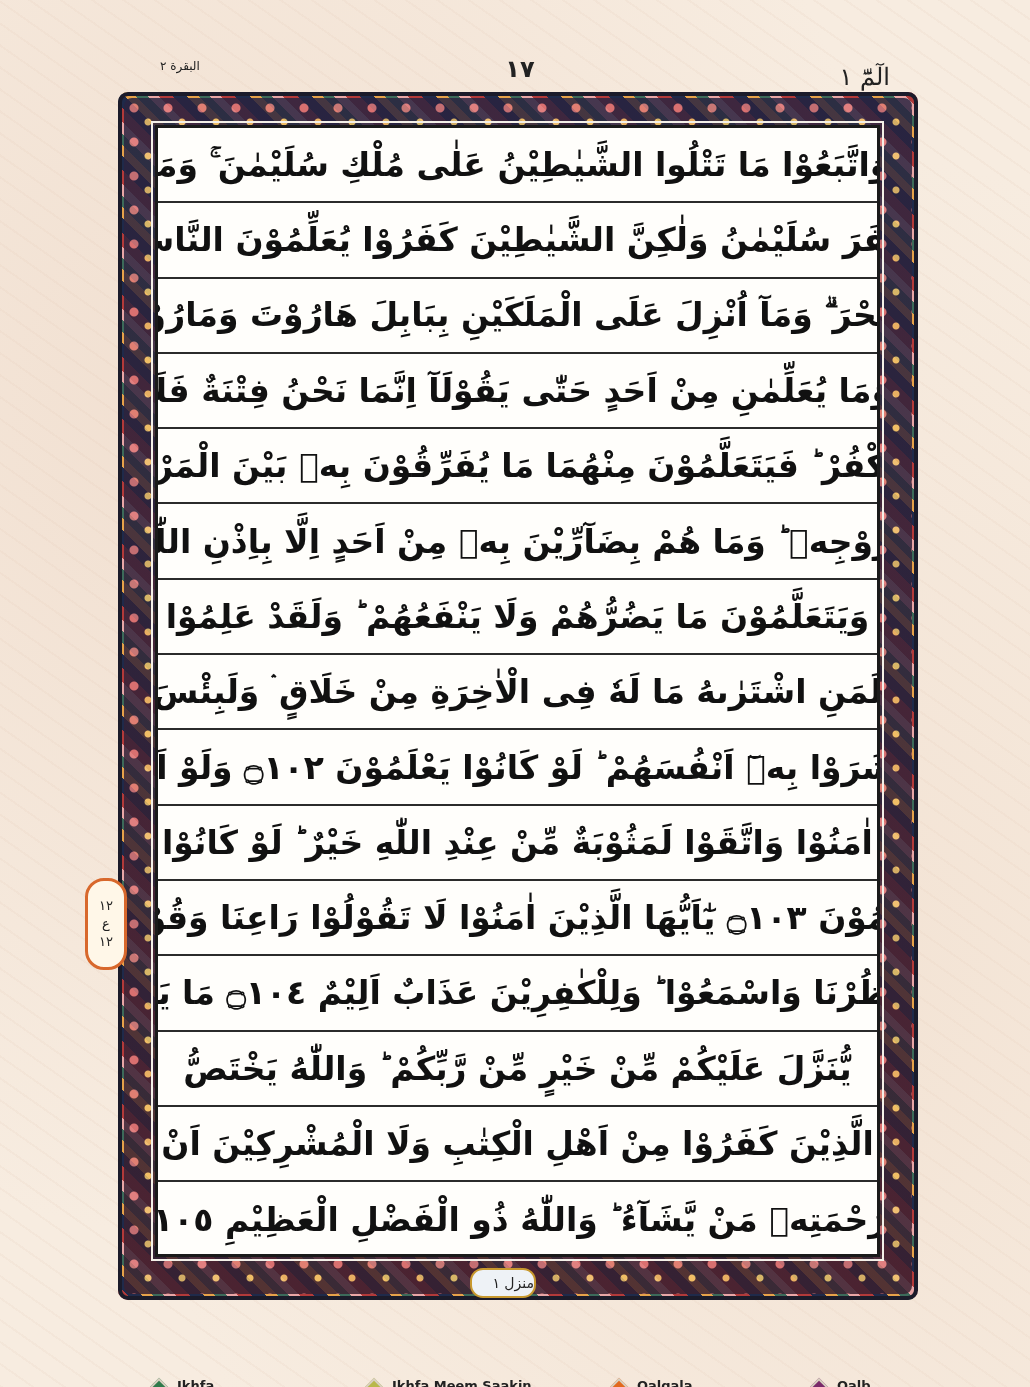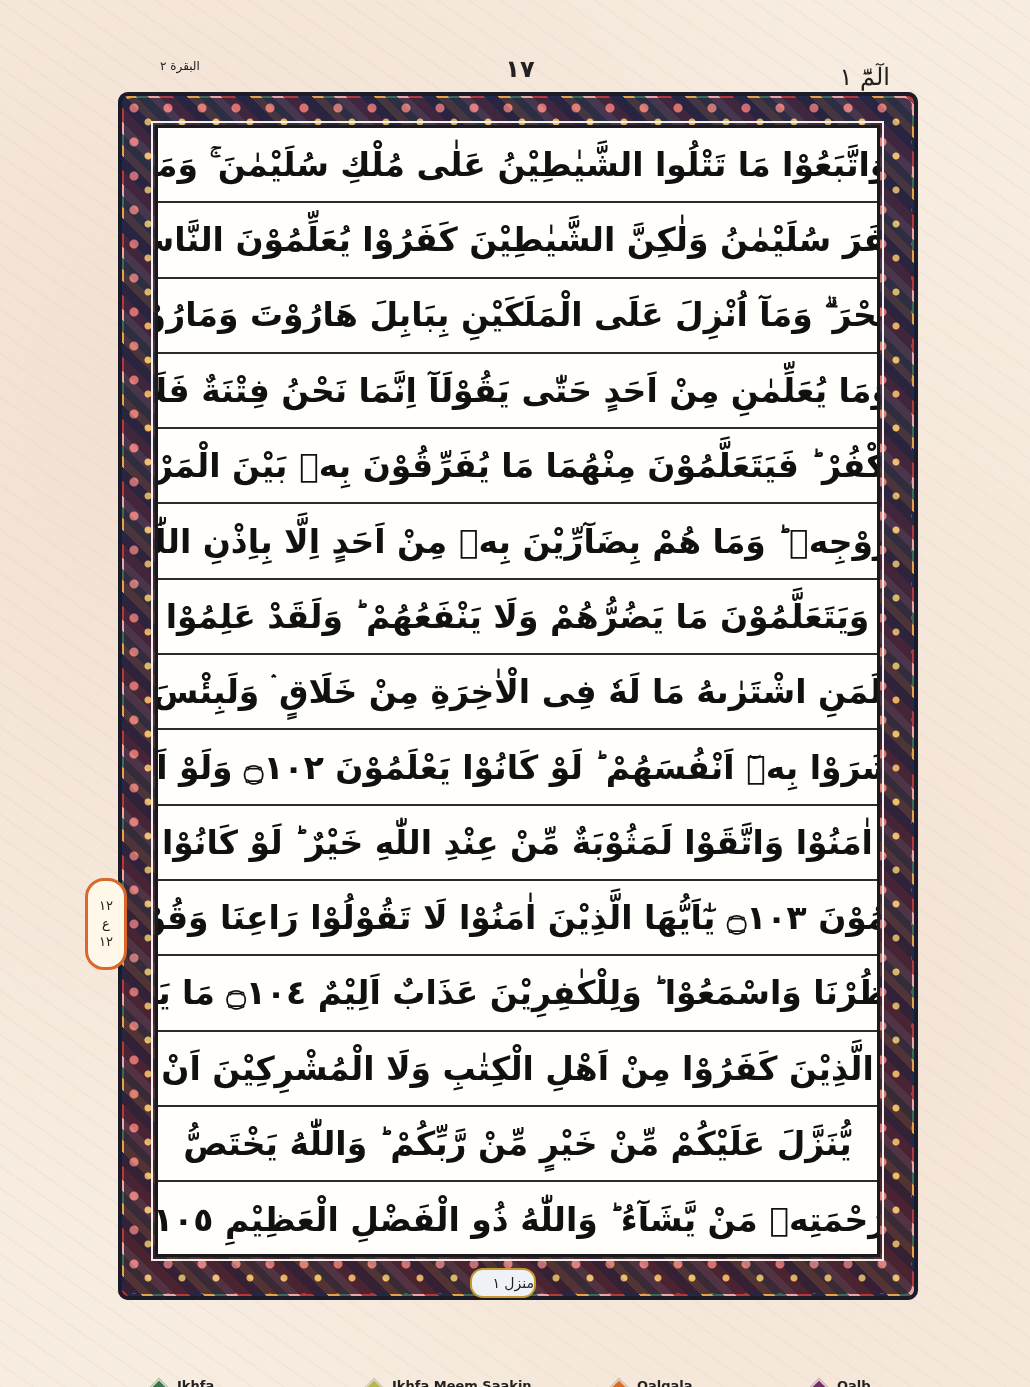--- a/index.html
+++ b/index.html
@@ -87,22 +87,22 @@
   <div class="line">السِّحْرَ ۗ وَمَآ اُنْزِلَ عَلَى الْمَلَكَيْنِ بِبَابِلَ هَارُوْتَ وَمَارُوْتَ ؕ</div>
   <div class="line">وَمَا يُعَلِّمٰنِ مِنْ اَحَدٍ حَتّٰى يَقُوْلَآ اِنَّمَا نَحْنُ فِتْنَةٌ فَلَا</div>
   <div class="line">تَكْفُرْ ؕ فَيَتَعَلَّمُوْنَ مِنْهُمَا مَا يُفَرِّقُوْنَ بِهٖ بَيْنَ الْمَرْءِ</div>
   <div class="line">وَزَوْجِهٖ ؕ وَمَا هُمْ بِضَآرِّيْنَ بِهٖ مِنْ اَحَدٍ اِلَّا بِاِذْنِ اللّٰهِ ؕ</div>
   <div class="line">وَيَتَعَلَّمُوْنَ مَا يَضُرُّهُمْ وَلَا يَنْفَعُهُمْ ؕ وَلَقَدْ عَلِمُوْا</div>
   <div class="line">لَمَنِ اشْتَرٰىهُ مَا لَهٗ فِى الْاٰخِرَةِ مِنْ خَلَاقٍ ۛ وَلَبِئْسَ</div>
   <div class="line">مَا شَرَوْا بِهٖٓ اَنْفُسَهُمْ ؕ لَوْ كَانُوْا يَعْلَمُوْنَ ۝١٠٢ وَلَوْ اَنَّهُمْ</div>
   <div class="line">اٰمَنُوْا وَاتَّقَوْا لَمَثُوْبَةٌ مِّنْ عِنْدِ اللّٰهِ خَيْرٌ ؕ لَوْ كَانُوْا</div>
   <div class="line">يَعْلَمُوْنَ ۝١٠٣ يٰٓاَيُّهَا الَّذِيْنَ اٰمَنُوْا لَا تَقُوْلُوْا رَاعِنَا وَقُوْلُوا</div>
   <div class="line">انْظُرْنَا وَاسْمَعُوْا ؕ وَلِلْكٰفِرِيْنَ عَذَابٌ اَلِيْمٌ ۝١٠٤ مَا يَوَدُّ</div>
+  <div class="line">يُّنَزَّلَ عَلَيْكُمْ مِّنْ خَيْرٍ مِّنْ رَّبِّكُمْ ؕ وَاللّٰهُ يَخْتَصُّ</div>
   <div class="line">الَّذِيْنَ كَفَرُوْا مِنْ اَهْلِ الْكِتٰبِ وَلَا الْمُشْرِكِيْنَ اَنْ</div>
-  <div class="line">يُّنَزَّلَ عَلَيْكُمْ مِّنْ خَيْرٍ مِّنْ رَّبِّكُمْ ؕ وَاللّٰهُ يَخْتَصُّ</div>
   <div class="line">بِرَحْمَتِهٖ مَنْ يَّشَآءُ ؕ وَاللّٰهُ ذُو الْفَضْلِ الْعَظِيْمِ ۝١٠٥</div>
 </div>
 
 <div class="manzil">منزل ۱</div>
 
 <div class="legend">
   <div class="leg-item" style="left:5px">
     <span class="diamond" style="background:#2f7a4a"></span>
     <div class="leg-text">
       <span class="leg-en">Ikhfa</span>

